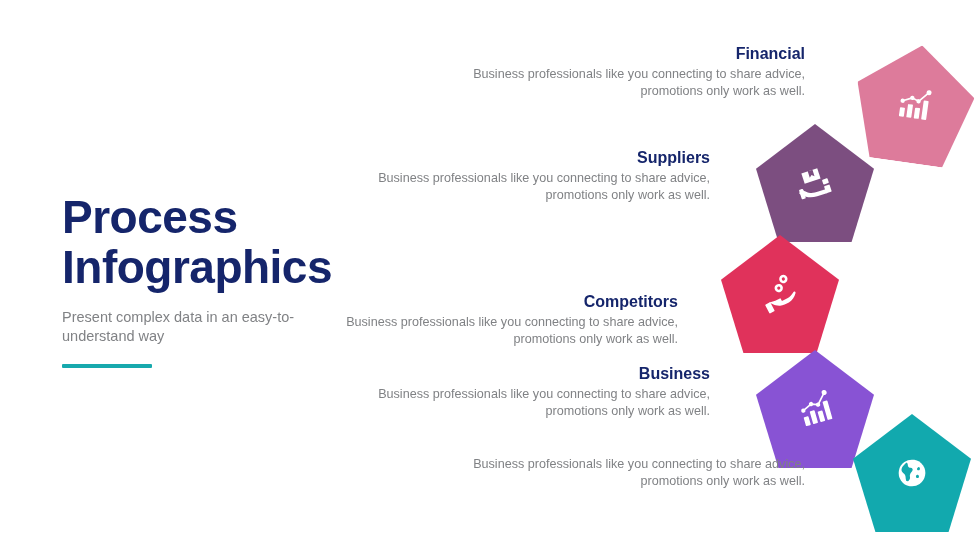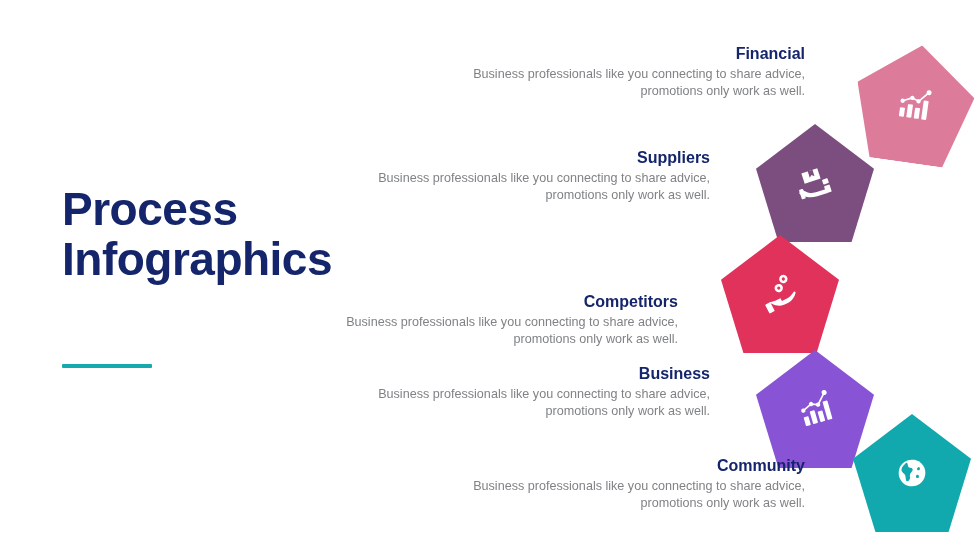--- a/index.html
+++ b/index.html
@@ -6,21 +6,21 @@
   body{
     width:980px;height:551px;
     background:#ffffff;
     font-family:"Liberation Sans", sans-serif;
     overflow:hidden;
     position:relative;
   }
   #slide{position:relative;width:980px;height:551px;background:#ffffff;overflow:hidden;}
 
   
-  #title-block{position:absolute;left:62px;top:184px;width:270px;}
+  #title-block{position:absolute;left:62px;top:192px;width:270px;}
   #page-title{
     font-size:46px;line-height:50px;font-weight:bold;
     color:#15256b;letter-spacing:-0.5px;margin:0;
     white-space:pre-line;
   }
   #subtitle{
     margin:16px 0 0 0;font-size:14.5px;line-height:19px;
     color:#808285;font-weight:normal;max-width:235px;
   }
   #accent-rule{
@@ -65,20 +65,21 @@
   #step-4 .pent-wrap{left:853px;top:414px;transform:rotate(10deg);}
 </style>
 </head>
 <body>
 
 <div id="slide">
 
   <div id="title-block">
     <h1 id="page-title">Process
 Infographics</h1>
+    <p id="subtitle">Present complex data in an easy-to-understand way</p>
   </div>
   <div id="accent-rule"></div>
 
   <div class="step" id="step-0">
     <div class="step-text">
       <p class="step-title">Financial</p>
       <p class="step-desc">Business professionals like you connecting to share advice, promotions only work as well.</p>
     </div>
     <div class="pent-wrap">
       <div class="pent" style="background:#dd7b9b">
@@ -160,21 +161,20 @@
             <circle cx="29" cy="20" r="2.6"></circle>
             <circle cx="40" cy="8" r="3"></circle>
           </g>
         </svg>
       </div>
     </div>
   </div>
 
   <div class="step" id="step-4">
     <div class="step-text">
-      <p class="step-title">Community</p>
       <p class="step-desc">Business professionals like you connecting to share advice, promotions only work as well.</p>
     </div>
     <div class="pent-wrap">
       <div class="pent" style="background:#12a9ae;transform:rotate(-10deg)">
         <svg viewBox="0 0 48 48" style="transform:rotate(10deg)">
           <g>
             <circle cx="24" cy="24" r="16" fill="#ffffff"></circle>
             <path d="M16 13 c2 1.4 1 4 3 5 c1.6 0.8 3.4 -0.4 4.6 0.8 c1.2 1.2 0.2 3 -0.6 4.4 c-1 1.8 -1.4 4 -0.6 5.8 c0.8 1.8 0.4 4 -1 5.2 c-1 0.9 -2.4 0.6 -3 -0.6 c-1 -2 -1 -4.4 -2.4 -6 c-1.4 -1.6 -3.6 -2 -4.6 -3.8 c-1 -1.8 -0.4 -4 0.4 -5.8 c0.8 -1.8 2.2 -3.4 3.2 -5 z" fill="#12a9ae"></path>
             <path d="M31 15.5 c1.2 0.6 2 2 1.4 3.2 c-0.6 1.2 -2.4 1 -3.2 0 c-0.6 -0.9 0.4 -2.9 1.8 -3.2 z" fill="#12a9ae"></path>
             <path d="M30.5 25 c1.6 -0.6 3 1.2 2.4 2.8 c-0.6 1.4 -2.8 1.4 -3.4 0 c-0.4 -1.1 0.1 -2.4 1 -2.8 z" fill="#12a9ae"></path>

